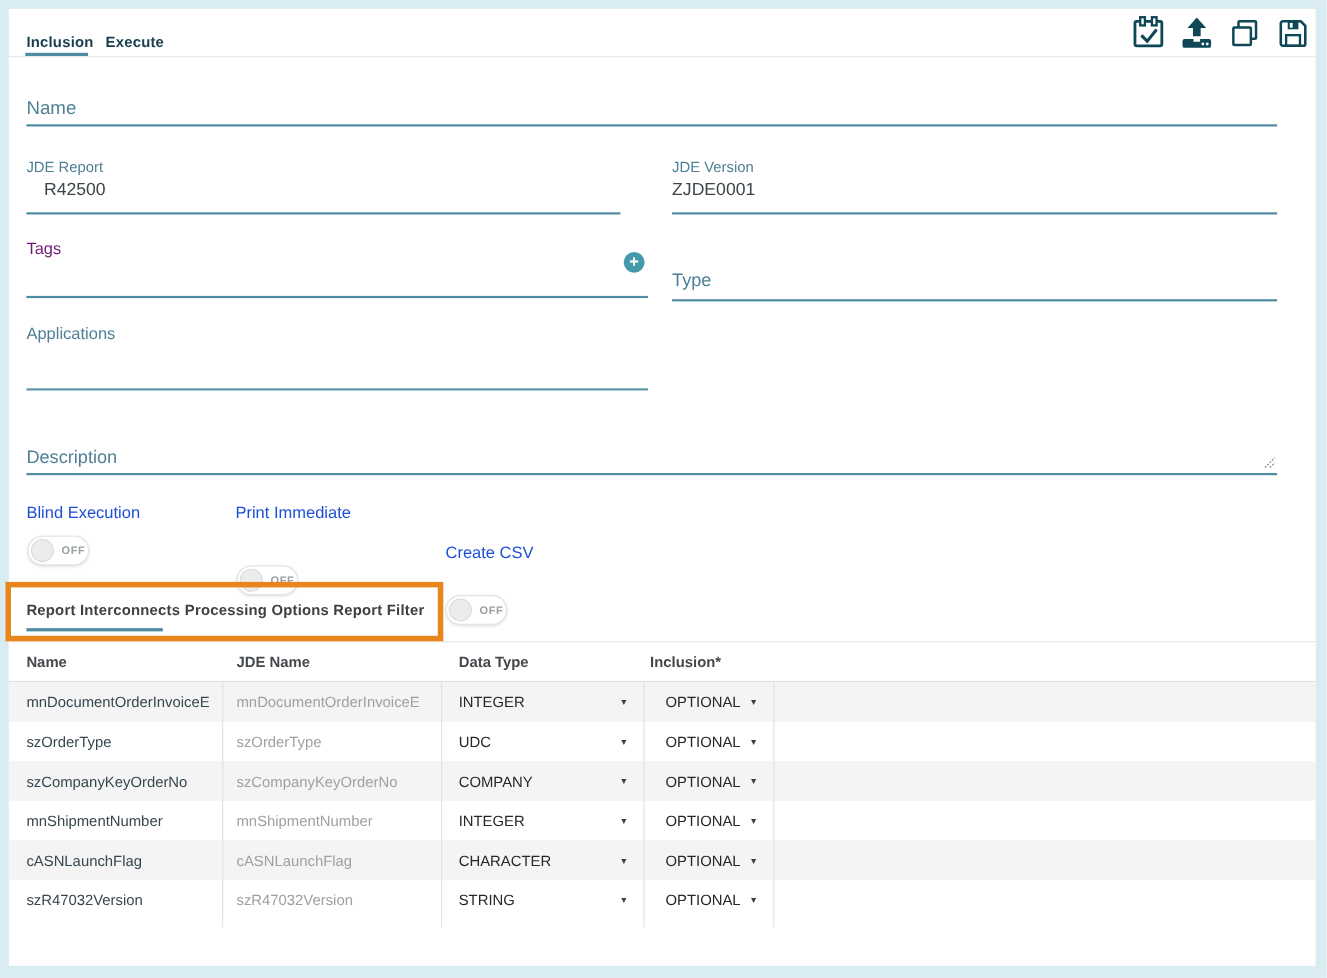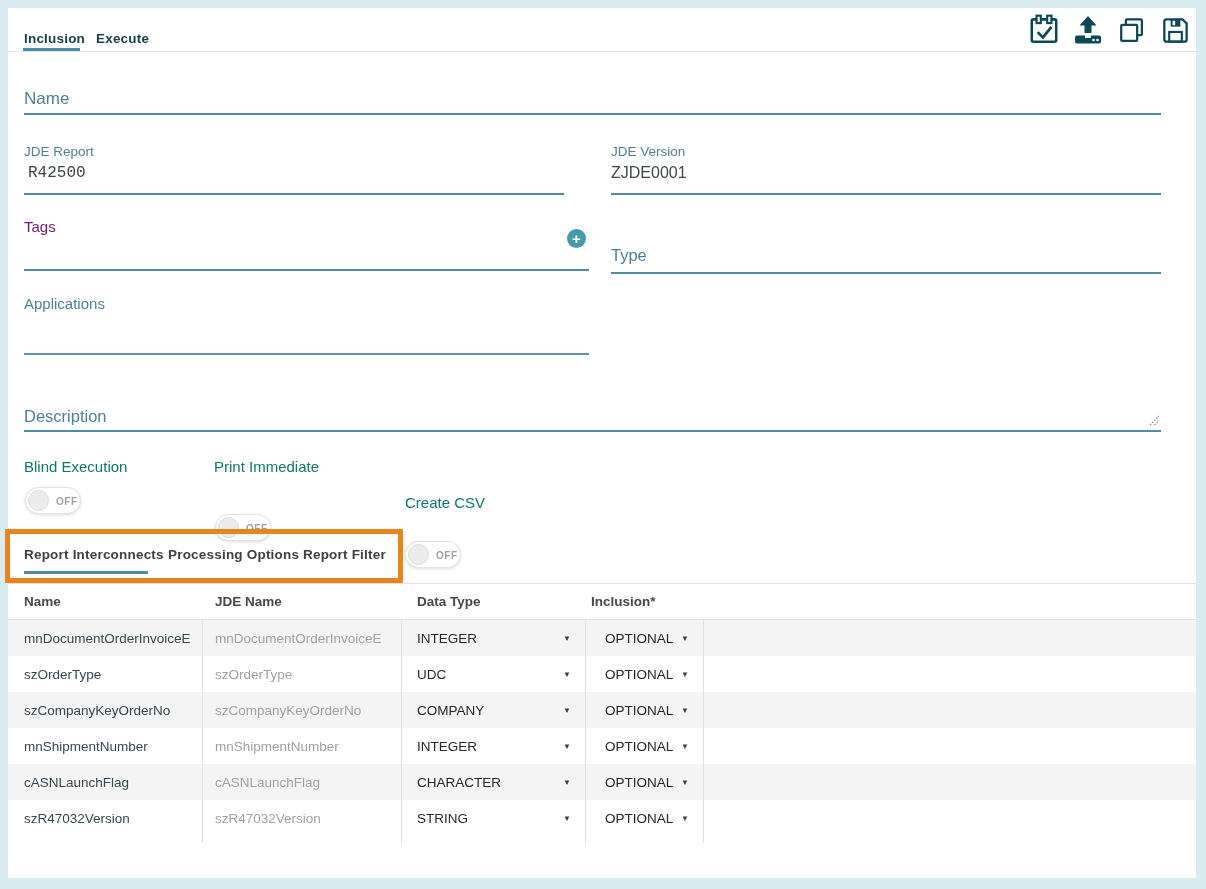--- a/index.html
+++ b/index.html
@@ -23,21 +23,21 @@
   .field-label { font-size:13.5px; color:#4E7F94; }
   .field-value { font-size:16px; color:#3D4549; }
   .tealline { background:#4E8CA2; height:2px; }
   .tealline-thin { background:#5E96A9; height:1.5px; }
 
   .add-btn { width:19px; height:19px; border-radius:50%; background:#449AAB; color:#fff; font-size:15px;
              line-height:18px; text-align:center; font-weight:bold; cursor:pointer; border:none; display:block; }
 
   .resize-handle { width:13px; height:13px; }
 
-  .toggle-label { font-size:15px; color:#0f766e; }
+  .toggle-label { font-size:15px; color:#1d4ed8; }
   .toggle { width:56px; height:27px; border-radius:14px; background:#fff; border:1px solid #E3E3E3;
             box-shadow:0 1px 3px rgba(0,0,0,.14); position:relative; cursor:pointer; }
   .toggle .knob { position:absolute; left:2px; top:2px; width:21px; height:21px; border-radius:50%;
                   background:#ECECEC; border:1px solid #DCDCDC; }
   .toggle .state { position:absolute; left:30px; top:8px; font-size:10px; font-weight:bold; color:#9AA0A3; letter-spacing:.5px; }
 
   
   .annotation-box { border:5px solid #E8861D; background:transparent; pointer-events:none; z-index:50; }
 
   
@@ -101,21 +101,21 @@
       <rect x="11" y="4.5" width="10" height="7.5" fill="#0E4756"></rect>
       <rect x="13" y="6" width="2.6" height="4.5" fill="#fff"></rect>
       <rect x="9.5" y="17.5" width="13" height="10" fill="none" stroke="#0E4756" stroke-width="2.2"></rect>
     </svg>
   </button>
 
   <div class="abs placeholder-lg" style="left:16px; top:81px;">Name</div>
   <div class="abs tealline" style="left:16px; top:105px; width:1137px;"></div>
 
   <div class="abs field-label" style="left:16px; top:136px;">JDE Report</div>
-  <div class="abs field-value" style="left:20px; top:156px;font-family:Liberation Mono, monospace;">R42500</div>
+  <div class="abs field-value" style="left:32px; top:156px;">R42500</div>
   <div class="abs tealline" style="left:16px; top:185px; width:540px;"></div>
 
   <div class="abs field-label" style="left:603px; top:136px;">JDE Version</div>
   <div class="abs field-value" style="left:603px; top:156px;">ZJDE0001</div>
   <div class="abs tealline" style="left:603px; top:185px; width:550px;"></div>
 
   <div class="abs placeholder-gray" style="left:16px; top:210px;">Tags</div>
   <button class="abs add-btn" style="left:559px; top:221px;">+</button>
   <div class="abs tealline" style="left:16px; top:261px; width:565px;"></div>
 

